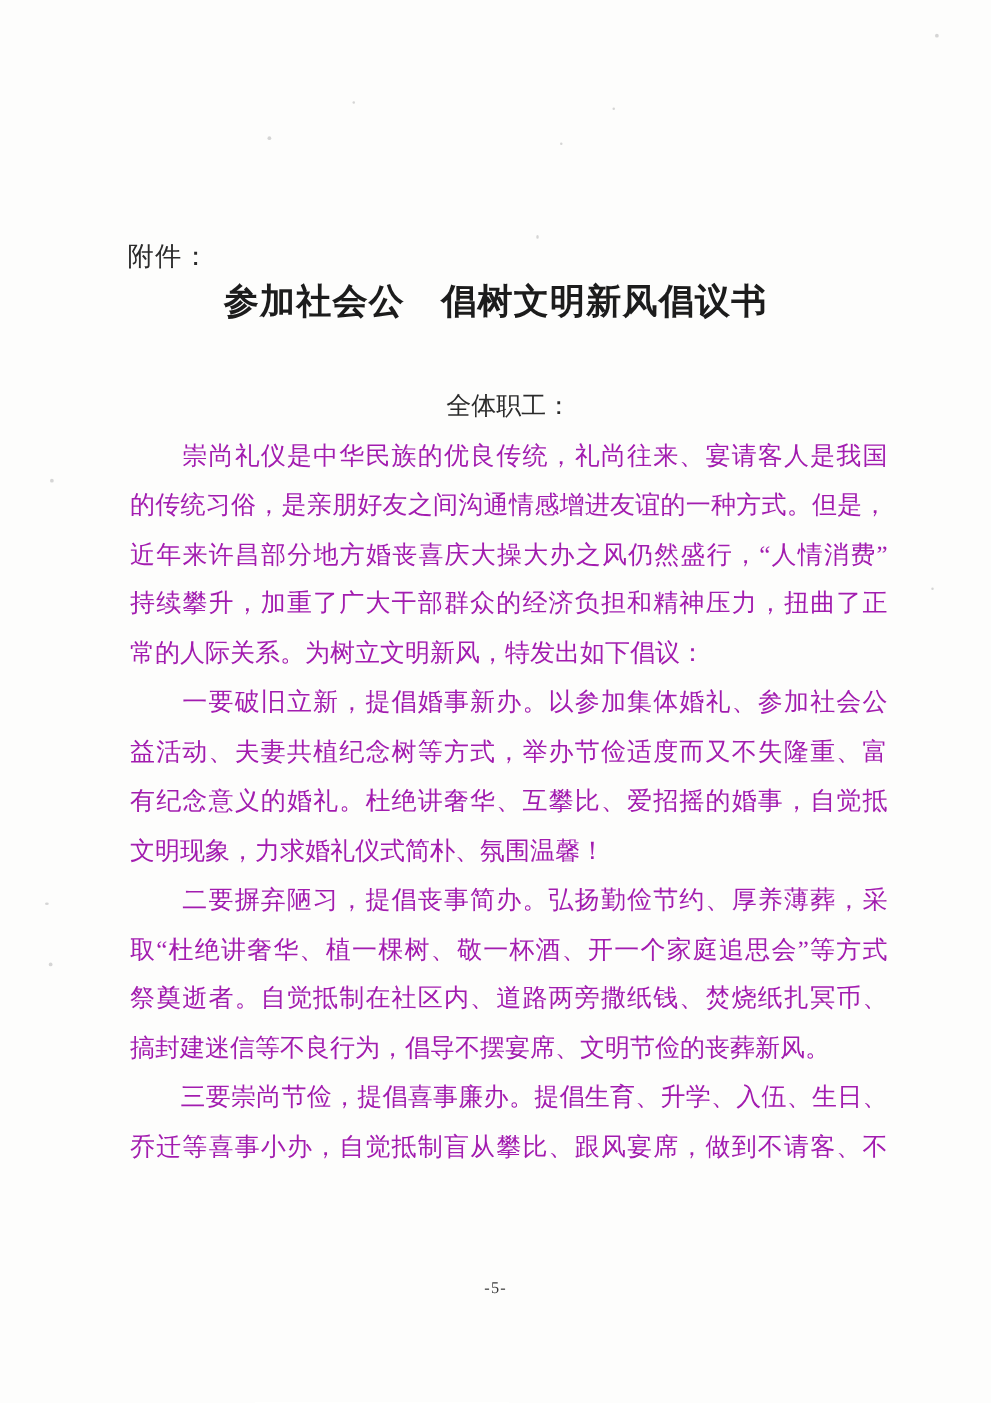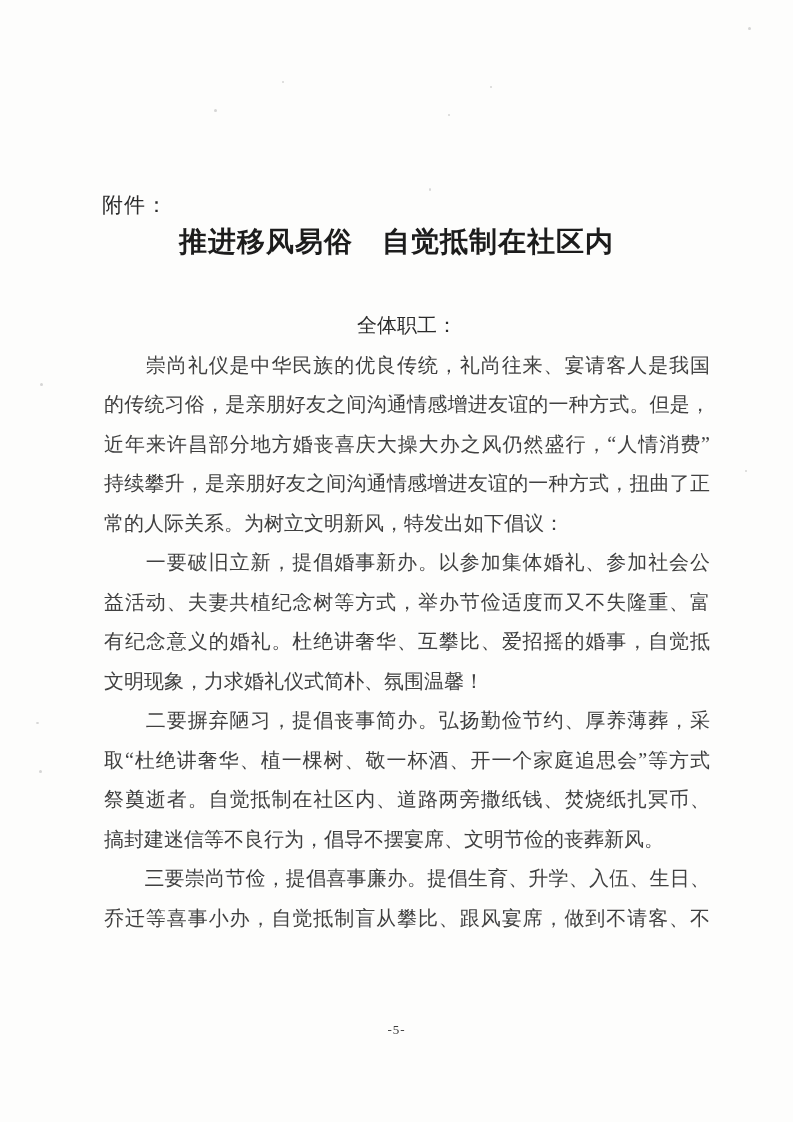--- a/index.html
+++ b/index.html
@@ -41,21 +41,21 @@
   .body-flow {
     position: absolute;
     left: 104px;
     top: 306px;
     width: 606px;
   }
   .line {
     height: 39.5px;
     line-height: 39.5px;
     font-size: 20px;
-    color: #404040;
+    color: #a21caf;
     text-align: justify;
     text-align-last: justify;
     overflow: hidden;
     white-space: nowrap;
   }
   .line.short {
     text-align: center;
     text-align-last: left;
   }
   .salutation-line {
@@ -82,29 +82,29 @@
     opacity: 0.55;
   }
 </style>
 </head>
 <body>
 
 <div class="page">
 
   <div class="attachment">附件：</div>
 
-  <h1 class="title">推进移风易俗　自觉抵制在社区内</h1>
+  <h1 class="title">参加社会公　倡树文明新风倡议书</h1>
 
   <div class="body-flow" id="body-flow">
     <div class="salutation-line">全体职工：</div>
 
   <div class="line">　　崇尚礼仪是中华民族的优良传统，礼尚往来、宴请客人是我国</div>
       <div class="line">的传统习俗，是亲朋好友之间沟通情感增进友谊的一种方式。但是，</div>
       <div class="line">近年来许昌部分地方婚丧喜庆大操大办之风仍然盛行，“人情消费”</div>
-      <div class="line">持续攀升，是亲朋好友之间沟通情感增进友谊的一种方式，扭曲了正</div>
+      <div class="line">持续攀升，加重了广大干部群众的经济负担和精神压力，扭曲了正</div>
       <div class="line short">常的人际关系。为树立文明新风，特发出如下倡议：</div>
       <div class="line">　　一要破旧立新，提倡婚事新办。以参加集体婚礼、参加社会公</div>
       <div class="line">益活动、夫妻共植纪念树等方式，举办节俭适度而又不失隆重、富</div>
       <div class="line">有纪念意义的婚礼。杜绝讲奢华、互攀比、爱招摇的婚事，自觉抵</div>
       <div class="line short">文明现象，力求婚礼仪式简朴、氛围温馨！</div>
       <div class="line">　　二要摒弃陋习，提倡丧事简办。弘扬勤俭节约、厚养薄葬，采</div>
       <div class="line">取“杜绝讲奢华、植一棵树、敬一杯酒、开一个家庭追思会”等方式</div>
       <div class="line">祭奠逝者。自觉抵制在社区内、道路两旁撒纸钱、焚烧纸扎冥币、</div>
       <div class="line short">搞封建迷信等不良行为，倡导不摆宴席、文明节俭的丧葬新风。</div>
       <div class="line">　　三要崇尚节俭，提倡喜事廉办。提倡生育、升学、入伍、生日、</div>

